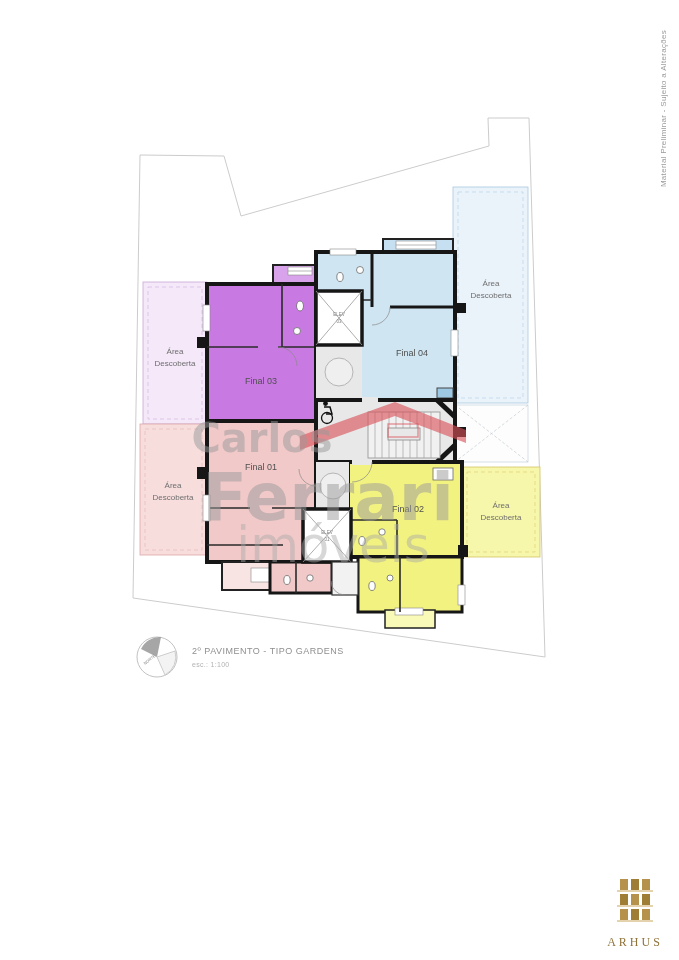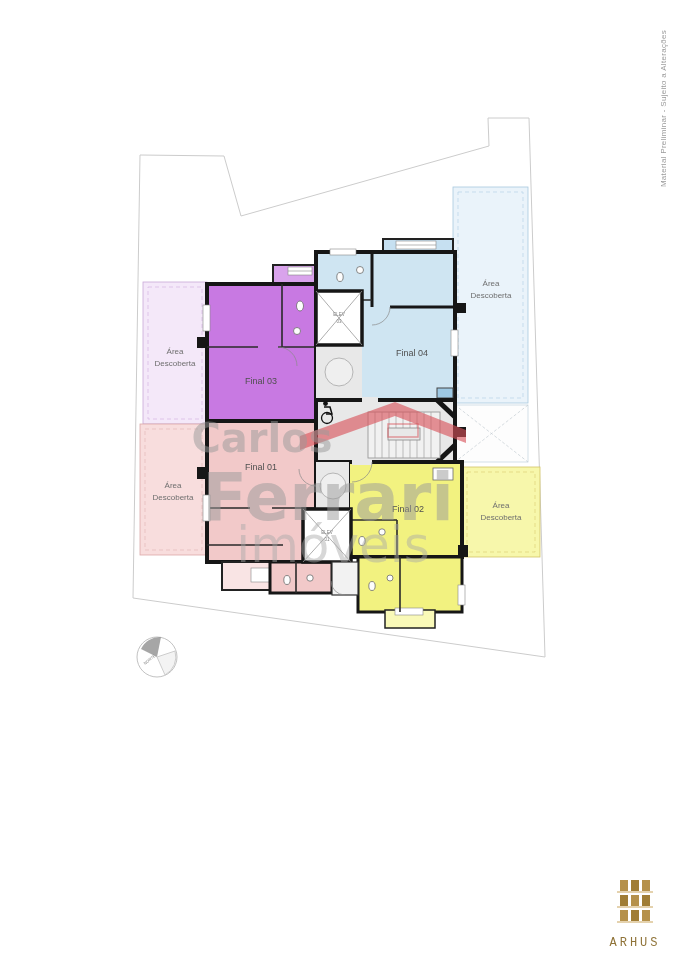--- a/index.html
+++ b/index.html
@@ -9,21 +9,21 @@
   
   .side-note{position:absolute;right:6px;top:30px;height:170px;width:14px;}
   .side-note span{display:inline-block;writing-mode:vertical-rl;transform:rotate(180deg);
         font-size:8px;color:#9a9a9a;white-space:nowrap;letter-spacing:.3px;}
   
   .title-block{position:absolute;left:134px;top:634px;display:flex;align-items:center;gap:12px;}
   .tb-text .tb-title{font-size:9px;color:#8f8f8f;letter-spacing:.5px;}
   .tb-text .tb-scale{font-size:7px;color:#b3b3b3;margin-top:5px;letter-spacing:.3px;}
   
   .brand{position:absolute;right:12px;bottom:10px;width:64px;text-align:center;}
-  .brand-name{font-family:Liberation Mono, monospace;font-size:12px;letter-spacing:3px;
+  .brand-name{font-family:Liberation Serif, serif;font-size:12px;letter-spacing:3px;
         color:#8f7338;margin-top:8px;}
   
   text{font-family:"Liberation Sans",sans-serif;}
   .unit-label{font-size:9px;fill:#4f4f4f;}
   .area-label{font-size:8px;fill:#6e6e6e;}
   .elev-label{font-size:4.5px;fill:#808080;}
   .wm1{font-family:"DejaVu Sans",sans-serif;font-size:40px;font-weight:700;fill:#9a9a9a;opacity:.5;}
   .wm2{font-family:"DejaVu Sans",sans-serif;font-size:66px;font-weight:700;fill:#9a9a9a;opacity:.5;}
   .wm3{font-family:"DejaVu Sans",sans-serif;font-size:50px;font-weight:400;fill:#a8a8a8;opacity:.45;}
   .thinwall{stroke:#2a2a2a;stroke-width:1.6;fill:none;}
@@ -187,20 +187,24 @@
     <span>Material Preliminar - Sujeito a Alterações</span>
   </div>
 
   <div class="title-block">
     <svg width="46" height="46" viewBox="0 0 46 46">
       <circle cx="23" cy="23" r="20" fill="#ffffff" stroke="#c2c2c2" stroke-width="1"></circle>
       <path d="M23,23 L7,15 A20.5,20.5 0 0 1 27,3 Z" fill="#969696" opacity=".85"></path>
       <path d="M23,23 L31,41 A20.5,20.5 0 0 0 41,17 Z" fill="#f3f3f3" stroke="#c2c2c2" stroke-width=".8"></path>
       <text x="11" y="31" font-size="4" fill="#8a8a8a" transform="rotate(-38 11 31)">NORTE</text>
     </svg>
+    <div class="tb-text">
+      <div class="tb-title">2º PAVIMENTO - TIPO GARDENS</div>
+      <div class="tb-scale">esc.: 1:100</div>
+    </div>
   </div>
 
   <div class="brand">
     <svg width="36" height="46" viewBox="0 0 36 46">
       <g fill="#b5914b">
         <rect x="3" y="2" width="8" height="11"></rect>
           <rect x="14" y="2" width="8" height="11" fill="#a07d35"></rect>
           <rect x="25" y="2" width="8" height="11"></rect>
         <rect x="3" y="17" width="8" height="11" fill="#a07d35"></rect>
           <rect x="14" y="17" width="8" height="11"></rect>

